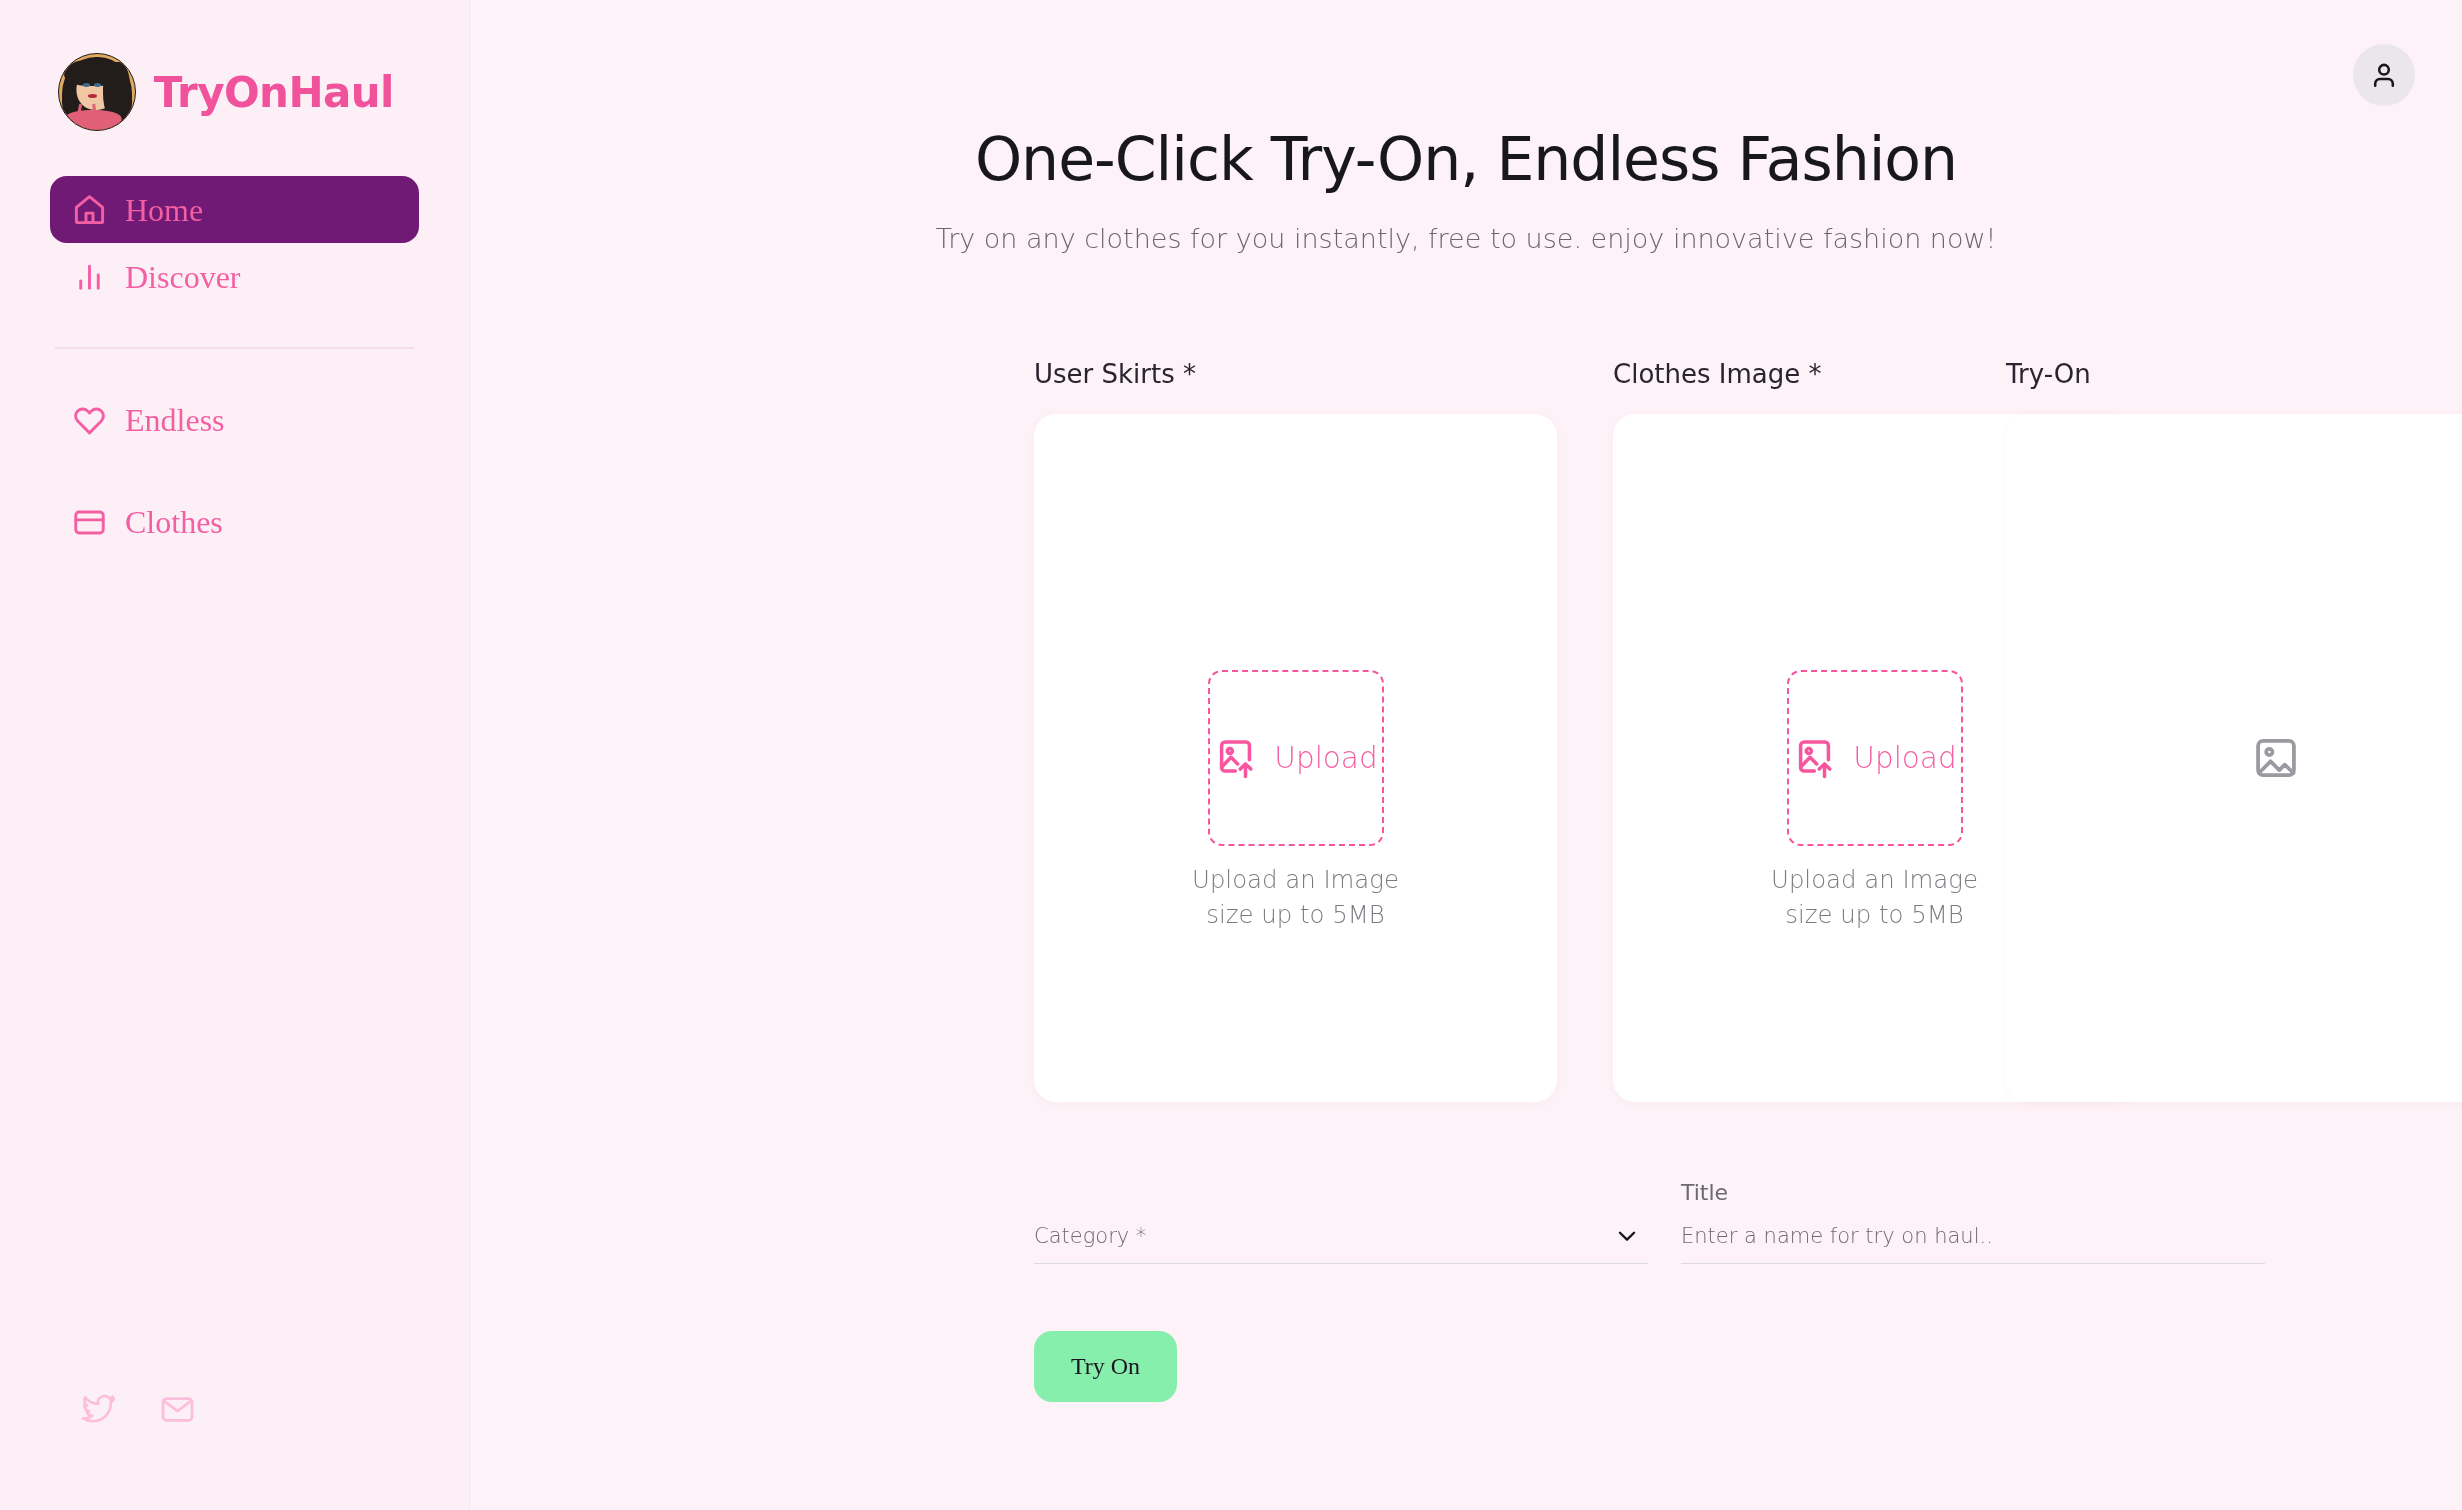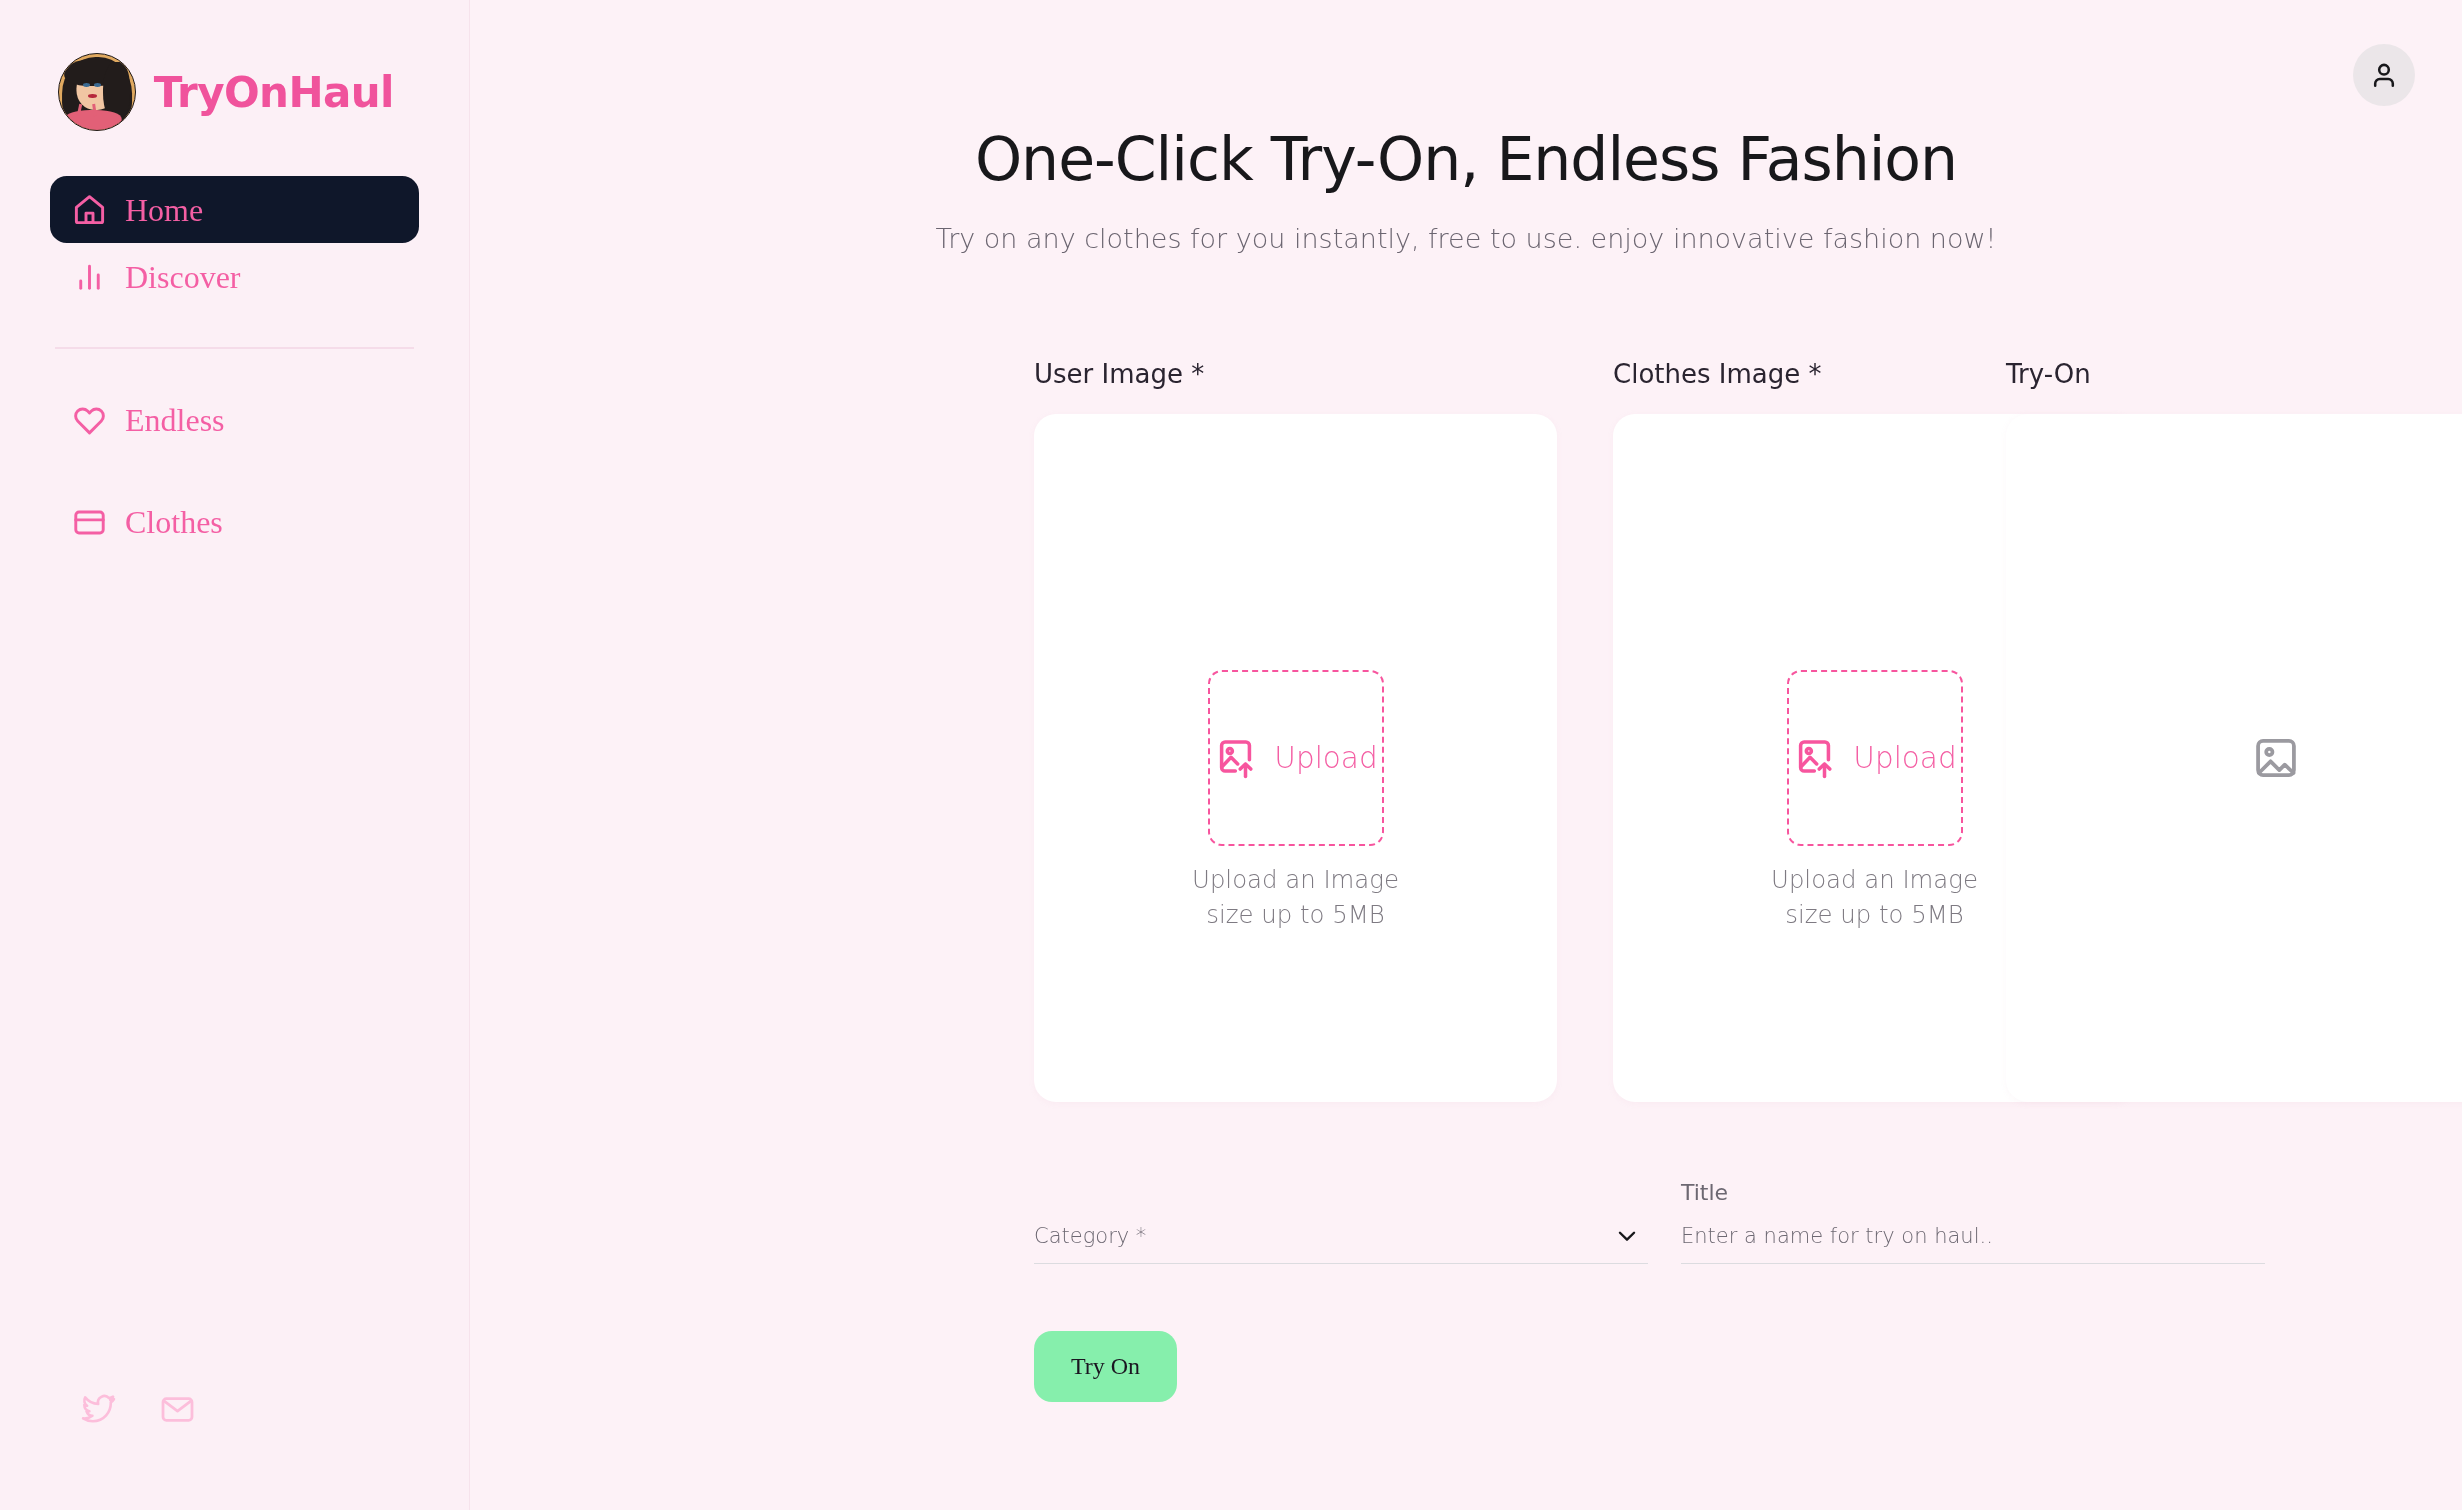--- a/index.html
+++ b/index.html
@@ -117,21 +117,21 @@
   .nav-item {
     display: flex;
     align-items: center;
     gap: 18px;
     height: 67px;
     padding: 0 22px;
     border-radius: 16.7px;
     cursor: pointer;
     color: #f45fa4;
   }
-  .nav-item.active { background: #0f172a; }
+  .nav-item.active { background: #701a75; }
 
   .nav-icon {
     width: 35px;
     height: 35px;
     flex: 0 0 35px;
     display: flex;
     align-items: center;
     justify-content: center;
   }
   .nav-icon svg { width: 35px; height: 35px; display: block; }
@@ -504,21 +504,21 @@
   </div>
 
   <header id="hero">
     <h1 id="hero-title">One-Click Try-On, Endless Fashion</h1>
     <p id="hero-subtitle">Try on any clothes for you instantly, free to use. enjoy innovative fashion now!</p>
   </header>
 
   <section id="panels">
 
     <div class="panel" id="panel-user">
-      <div class="panel-label">User Image *</div>
+      <div class="panel-label">User Skirts *</div>
       <div class="panel-card">
         <div class="drop-zone">
           <span>
             <svg viewBox="0 0 24 24" fill="none" stroke="#f7559e" stroke-width="1.8" stroke-linecap="round" stroke-linejoin="round">
               <path d="M18.6 12.6V5.4a1.8 1.8 0 0 0-1.8-1.8H6.2a1.8 1.8 0 0 0-1.8 1.8v11.2a1.8 1.8 0 0 0 1.8 1.8h5.2"></path>
               <circle cx="8.6" cy="8.2" r="1.3"></circle>
               <path d="M4.6 16.2 9.2 11.4l3.4 3.4"></path>
               <path d="M16.6 21.2v-6.3"></path>
               <path d="m13.9 17.4 2.7-2.6 2.7 2.6"></path>
             </svg>

